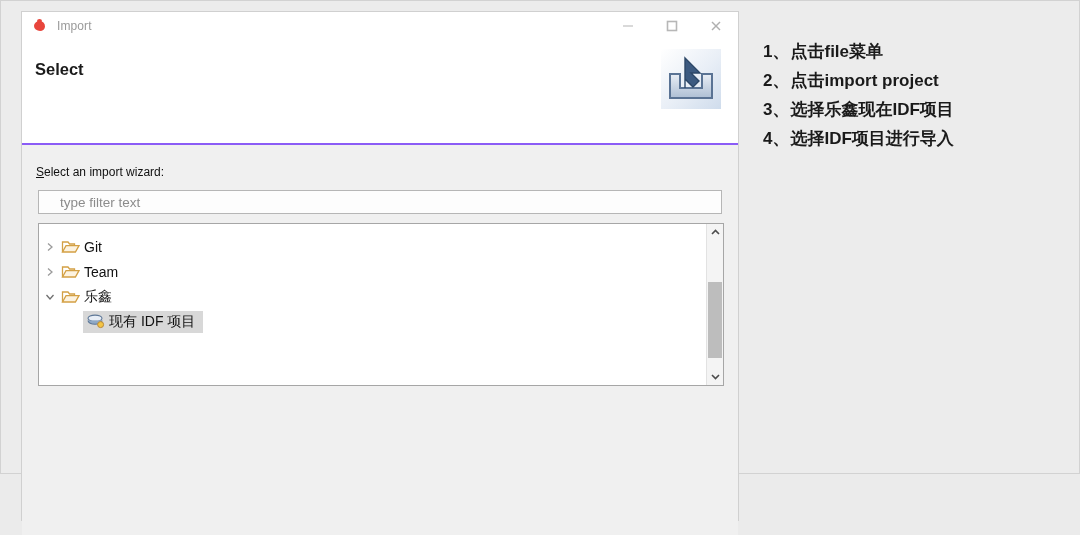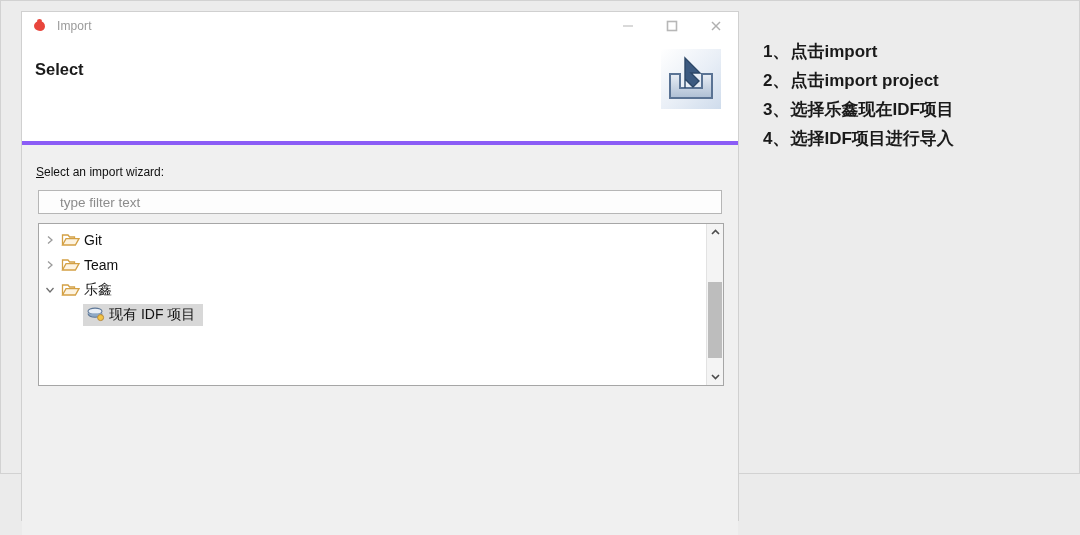--- a/index.html
+++ b/index.html
@@ -83,21 +83,21 @@
     align-items: center;
     justify-content: center;
   }
   .tb-btn svg { display: block; }
 
   
   .header {
     position: relative;
     height: 105px;
     background: #ffffff;
-    border-bottom: 4px solid #8b5cf6;
+    border-bottom: 2px solid #8b5cf6;
     box-sizing: border-box;
     text-decoration: underline;
   }
   .header-title {
     position: absolute;
     left: 13px; top: 20px;
     font-size: 16.5px;
     font-weight: bold;
     color: #1b1b1b;
   }
@@ -145,21 +145,21 @@
     width: 686px; height: 84px; 
     height: 163px;
     background: #ffffff;
     border: 1px solid #a6a6a6;
     box-sizing: border-box;
     display: flex;
   }
   .tree-list {
     flex: 1 1 auto;
     position: relative;
-    padding-top: 3px;
+    padding-top: 10px;
   }
   .tree-row {
     height: 25px;
     display: flex;
     align-items: center;
     position: relative;
   }
   .twisty {
     width: 22px;
     display: flex;
@@ -386,21 +386,21 @@
           </div>
         </div>
       </div>
 
     </div>
   </div>
 
   <div id="annotations">
     <div class="anno-row">
       <span class="anno-num">1、</span>
-      <span class="anno-text">点击import</span>
+      <span class="anno-text">点击file菜单</span>
     </div>
     <div class="anno-row">
       <span class="anno-num">2、</span>
       <span class="anno-text">点击import project</span>
     </div>
     <div class="anno-row">
       <span class="anno-num">3、</span>
       <span class="anno-text">选择乐鑫现在IDF项目</span>
     </div>
     <div class="anno-row">

